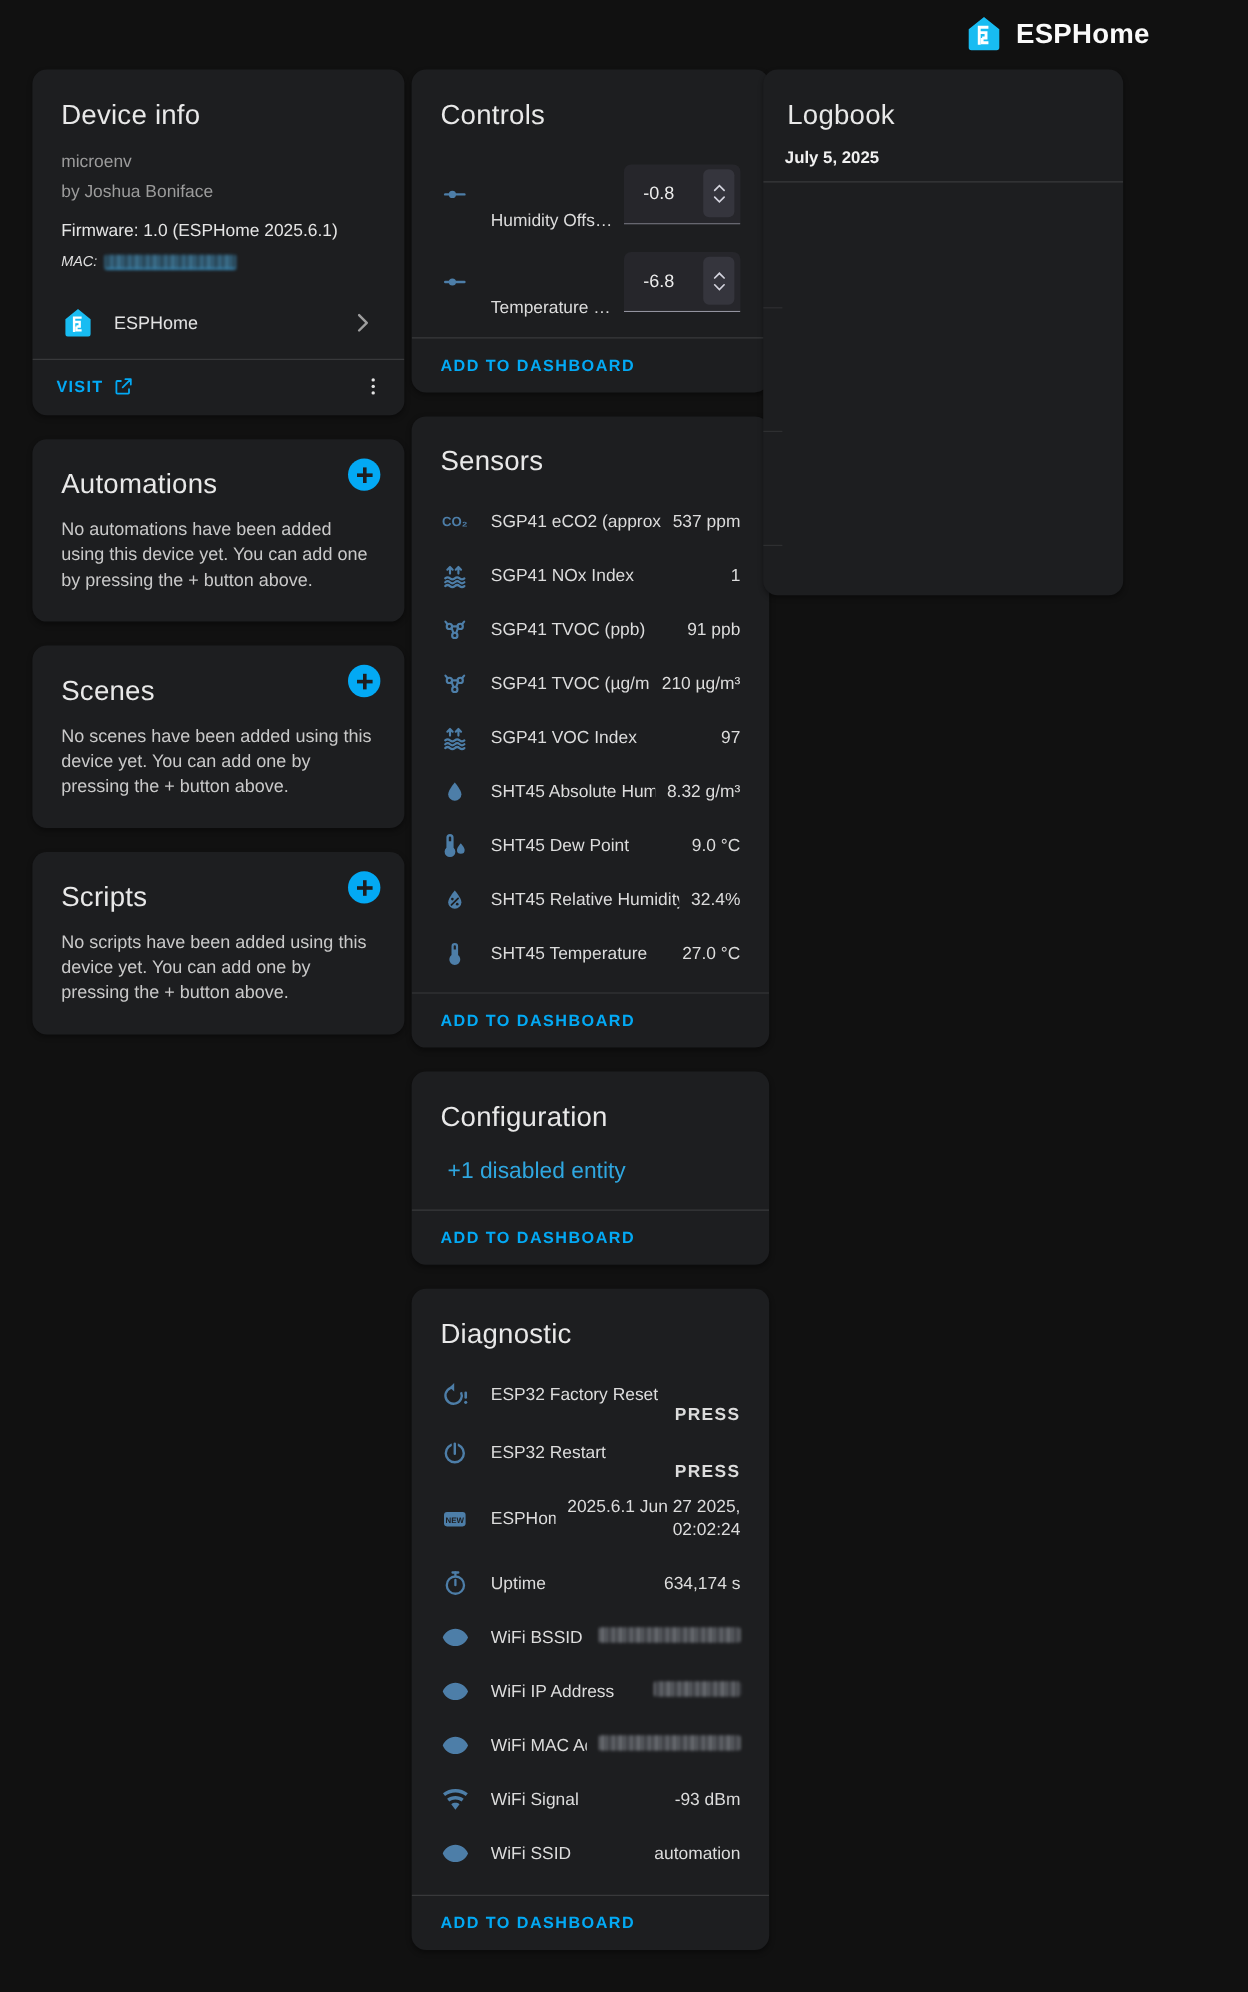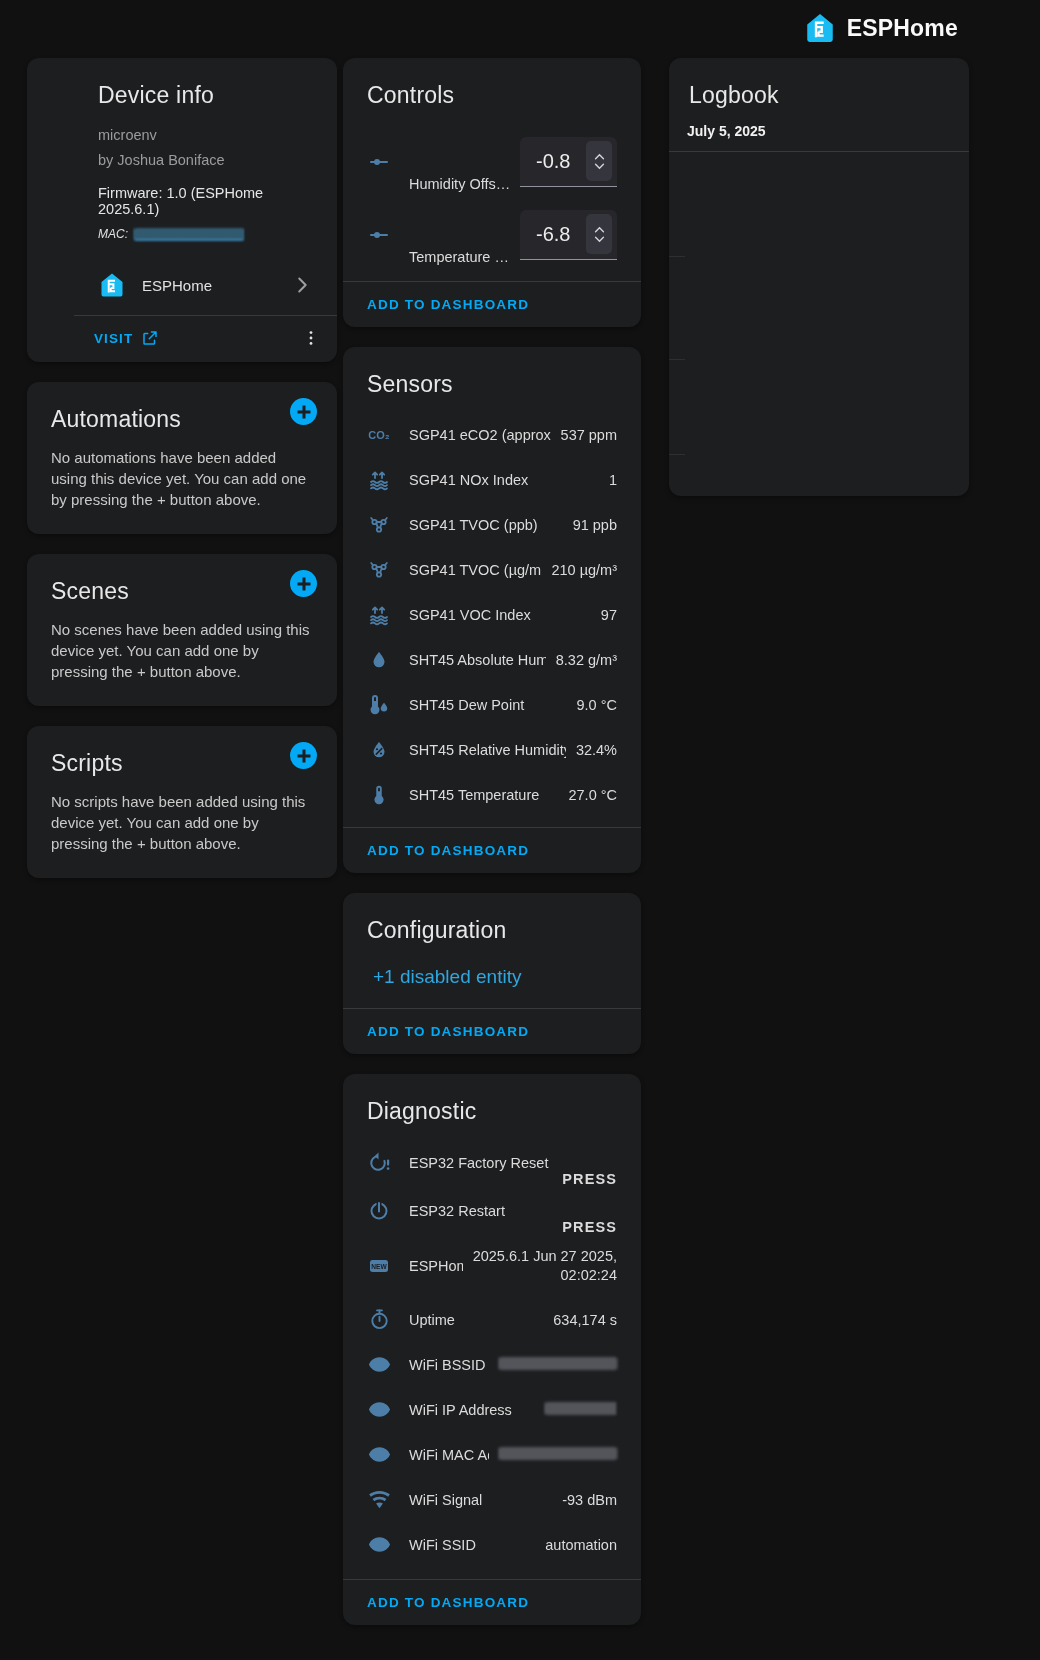--- a/index.html
+++ b/index.html
@@ -7,21 +7,21 @@
   body {
     background:#111111;
     font-family:"Liberation Sans","DejaVu Sans",sans-serif;
     color:#e1e1e1;
     position:relative;
     overflow:hidden;
   }
   .col { position:absolute; top:58px; }
   #col1 { left:27px;  width:310px; }
   #col2 { left:343px; width:298px; }
-  #col3 { left:669px; width:300px; }
+  #col3 { left:636px; width:300px; }
 
   .card {
     background:#1d1e20;
     border-radius:12px;
     box-shadow:0 2px 4px rgba(0,0,0,.35);
     margin-bottom:20px;
     overflow:hidden;
   }
   .card-title {
     font-size:23px;
@@ -103,21 +103,21 @@
   .ctl-row .ricon { width:24px; flex:0 0 24px; margin-right:18px; }
   .ctl-row .rname { flex:1; font-size:14.5px; color:#dcdcdc; white-space:nowrap; overflow:hidden;margin-top:45px; }
   .numbox {
     width:97px; height:50px;
     background:#26262b;
     border-radius:6px 6px 0 0;
     border-bottom:1px solid #93939f;
     display:flex; align-items:center;
     padding:0 5px 0 16px;
   }
-  .numbox .nval { flex:1; font-size:20px; color:#ececec; }
+  .numbox .nval { flex:1; font-size:15px; color:#ececec; }
   .stepper {
     width:26px; height:40px; border-radius:5px;
     background:#35353d;
     display:flex; flex-direction:column; align-items:center; justify-content:center; gap:3px;
     cursor:pointer;
   }
 
   
   .lb-date { padding:14px 18px 12px 18px; font-size:14px; font-weight:700; color:#f1f1f1; }
   .lb-body { position:relative; height:344px; }
@@ -145,21 +145,21 @@
         <path d="M9.2 11.4 H13.2 V14.6 H10.9"></path>
         <path d="M10.9 14.6 V17.4 H14.6"></path>
       </g>
     </svg>
     <span class="brand-name">ESPHome</span>
   </div>
 </div>
 
 <div id="col1" class="col">
 
-  <div class="card" style="padding-bottom:0;padding-left:47px;">
+  <div class="card" style="padding-bottom:0;">
     <div class="card-title" style="padding-bottom:14px;">Device info</div>
     <div class="dev-sub">microenv</div>
     <div class="dev-sub">by Joshua Boniface</div>
     <div class="dev-line">Firmware: 1.0 (ESPHome 2025.6.1)</div>
     <div class="mac-line">
       <span>MAC:</span>
       <span class="redact blue" style="width:110px;"></span>
     </div>
     <div class="integration-row">
       <svg width="28" height="28" viewBox="0 0 24 24">

